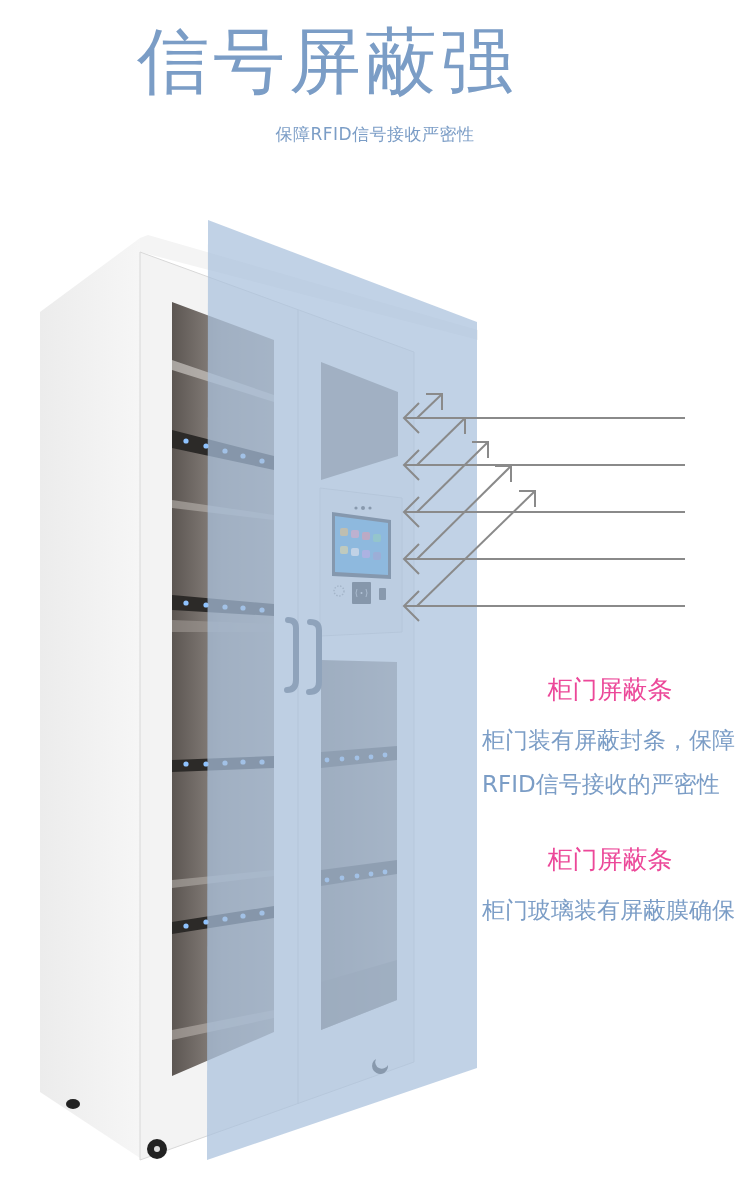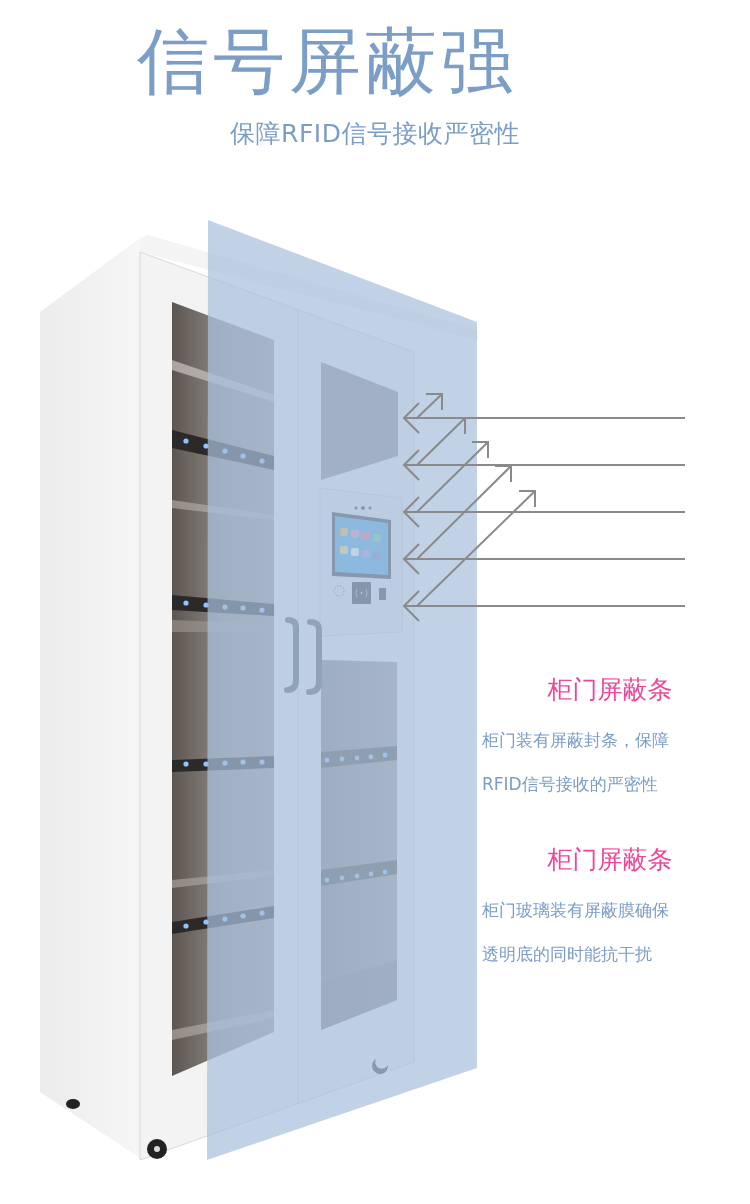--- a/index.html
+++ b/index.html
@@ -4,30 +4,30 @@
   <style>
     html, body { margin: 0; padding: 0; background: #ffffff; }
     body { width: 750px; height: 1204px; position: relative; overflow: hidden;
            font-family: "DejaVu Sans", "Liberation Sans", sans-serif; }
     .title {
       position: absolute; left: 0; width: 654px; top: 18px; text-align: center;
       font-size: 72px; line-height: 86px; color: #7b9dc6; letter-spacing: 4px; font-weight: normal;
     }
     .subtitle {
       position: absolute; left: 0; width: 750px; top: 116px; text-align: center;
-      font-size: 25px; line-height: 36px; color: #7b9dc6; letter-spacing: 0.5px;
+      font-size: 17px; line-height: 36px; color: #7b9dc6; letter-spacing: 0.5px;
     }
     .scene { position: absolute; left: 0; top: 0; width: 750px; height: 1204px; }
     .feature-title {
       position: absolute; left: 470px; width: 280px; text-align: center;
       font-size: 25px; line-height: 34px; color: #ec4899;
     }
     .feature-desc {
       position: absolute; left: 470px; width: 280px;
-      font-size: 17px; line-height: 44px; color: #7b9dc6; padding-left: 12px; box-sizing: border-box;
+      font-size: 23px; line-height: 44px; color: #7b9dc6; padding-left: 12px; box-sizing: border-box;
       white-space: nowrap;
     }
     #f1-title { top: 673px; }
     #f1-desc  { top: 718px; }
     #f2-title { top: 843px; }
     #f2-desc  { top: 888px; }
   </style>
 </head>
 <body>
 
@@ -206,14 +206,13 @@
 
 <div id="f1-title" class="feature-title">柜门屏蔽条</div>
 <div id="f1-desc" class="feature-desc">
   <div>柜门装有屏蔽封条，保障</div>
   <div>RFID信号接收的严密性</div>
 </div>
 
 <div id="f2-title" class="feature-title">柜门屏蔽条</div>
 <div id="f2-desc" class="feature-desc">
   <div>柜门玻璃装有屏蔽膜确保</div>
-  <div>透明底的同时能抗干扰</div>
 </div>
 
 </body></html>

